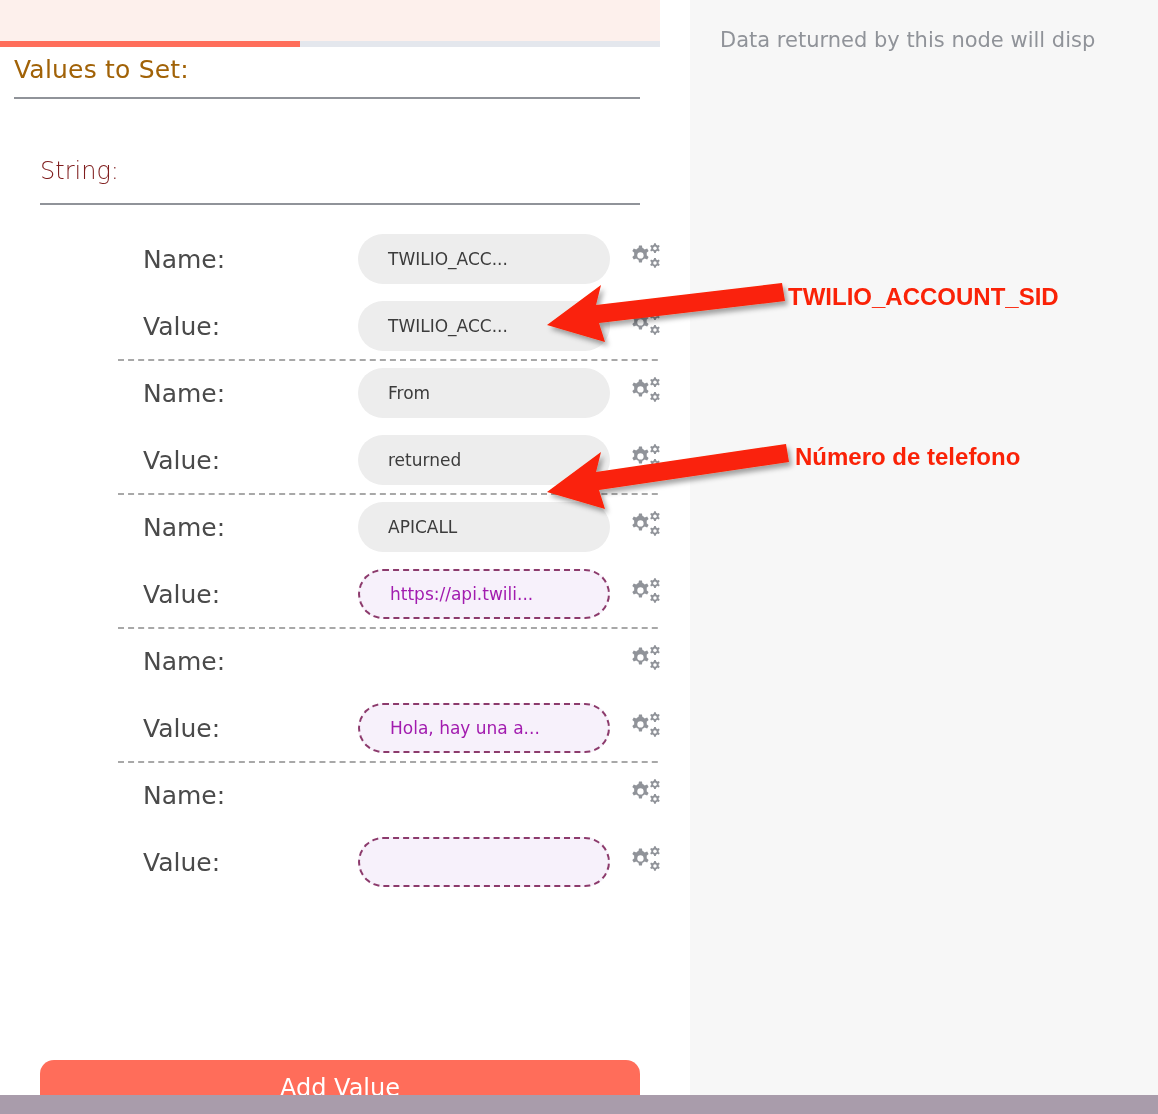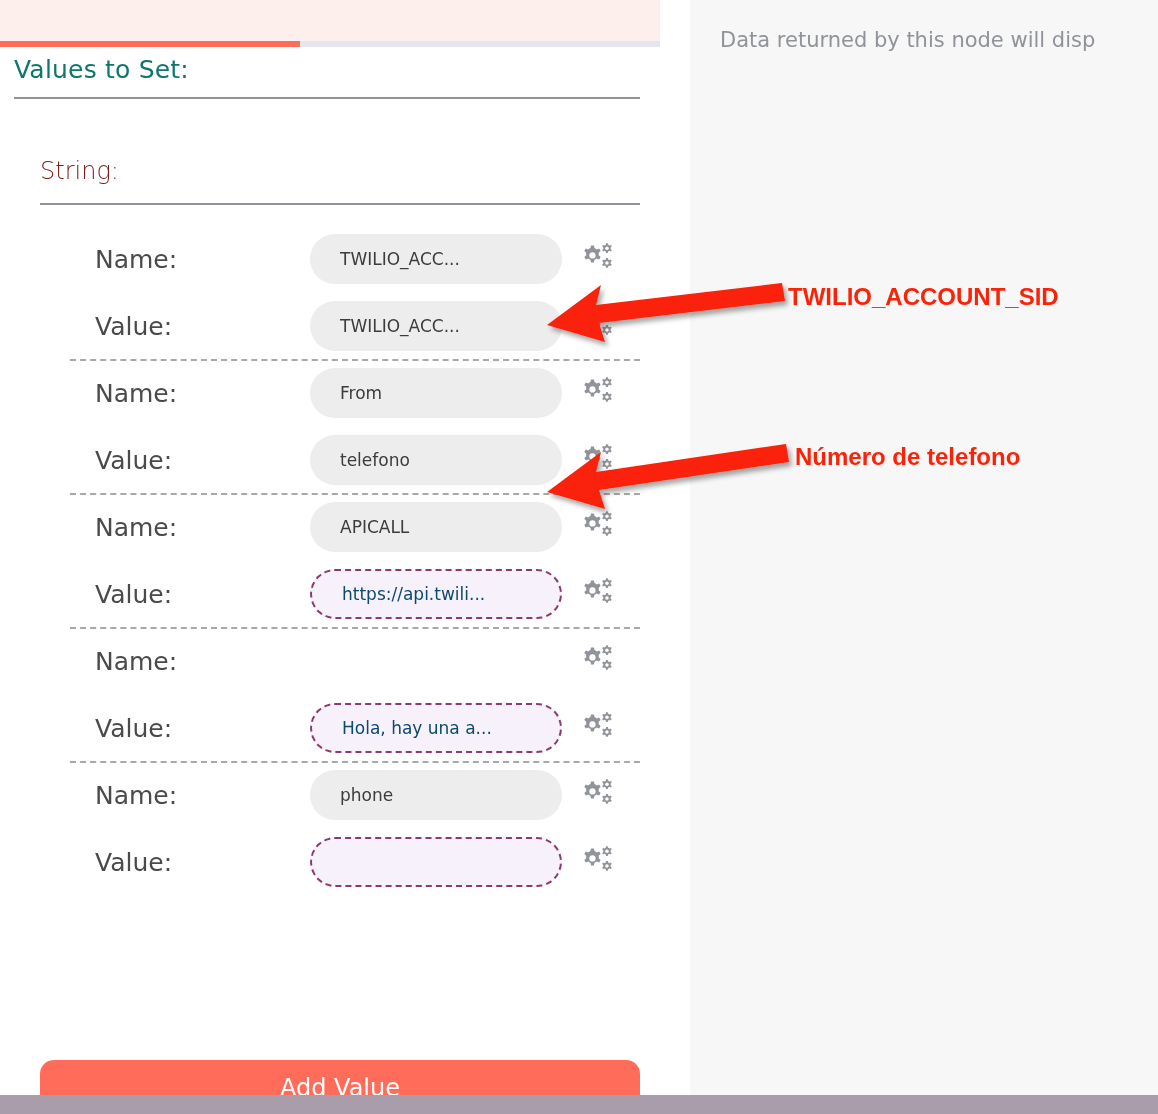--- a/index.html
+++ b/index.html
@@ -41,60 +41,60 @@
     background: #e4e7ed;
   }
   .tab-active-underline {
     position: absolute; left: 0; top: 41px; width: 300px; height: 6px;
     background: #ff6d5a;
   }
 
   
   .section-title {
     position: absolute; left: 14px; top: 55px;
-    font-size: 25px; color: #0f766e; letter-spacing: .2px;
+    font-size: 25px; color: #a16207; letter-spacing: .2px;
     white-space: nowrap;
   }
   .section-rule {
     position: absolute; left: 14px; top: 97px; width: 626px; height: 2px;
     background: #909399;
   }
   .subsection-title {
     position: absolute; left: 40px; top: 157px;
     font-size: 24px; color: #7f1d1d; font-weight: 300;
     white-space: nowrap;
   }
   .subsection-rule {
     position: absolute; left: 40px; top: 203px; width: 600px; height: 2px;
     background: #909399;
   }
 
   
   .rows { position: absolute; left: 0; top: 225px; width: 690px; }
-  .pair { position: relative; }
+  .pair { position: relative; margin-left: 48px; }
   .field-row {
     position: relative; height: 67px;
   }
   .field-label {
     position: absolute; left: 95px; top: 50%; transform: translateY(-50%);
     font-size: 25px; color: #4a4a4a; white-space: nowrap;
   }
   .field-box {
     position: absolute; left: 310px; top: 50%; transform: translateY(-50%);
     width: 252px; height: 50px; border-radius: 25px;
     display: flex; align-items: center;
     padding: 0 12px 0 30px;
     background: #ededed;
     font-size: 17px; color: #3c3c3c;
     overflow: hidden; white-space: nowrap;
   }
   .field-box.expr {
     background: #f7f1fb;
     border: 2px dashed #8c3a6c;
-    color: #0c4a6e;
+    color: #a21caf;
   }
   .gear {
     position: absolute; left: 578px; top: 50%; transform: translateY(-50%);
     width: 38px; height: 38px;
   }
   .gear svg { display: block; width: 38px; height: 38px; }
   .row-sep {
     position: absolute; left: 70px; width: 570px; height: 0;
     border-top: 2px dashed #a8a8a8;
   }
@@ -206,21 +206,21 @@
                   <path d="M28.1 3.2 l1.7 0 l0.33 1.5 a3.9 3.9 0 0 1 1.3 0.75 l1.45-0.55 l0.85 1.47 l-1.14 1.02 a3.9 3.9 0 0 1 0 1.5 l1.14 1.02 l-0.85 1.47 l-1.45-0.55 a3.9 3.9 0 0 1-1.3 0.75 l-0.33 1.5 l-1.7 0 l-0.33-1.5 a3.9 3.9 0 0 1-1.3-0.75 l-1.45 0.55 l-0.85-1.47 l1.14-1.02 a3.9 3.9 0 0 1 0-1.5 l-1.14-1.02 l0.85-1.47 l1.45 0.55 a3.9 3.9 0 0 1 1.3-0.75 z"></path>
                   <circle cx="28.95" cy="8.35" r="1.75" fill="#ffffff"></circle>
                   <path d="M28.1 17.9 l1.7 0 l0.33 1.5 a3.9 3.9 0 0 1 1.3 0.75 l1.45-0.55 l0.85 1.47 l-1.14 1.02 a3.9 3.9 0 0 1 0 1.5 l1.14 1.02 l-0.85 1.47 l-1.45-0.55 a3.9 3.9 0 0 1-1.3 0.75 l-0.33 1.5 l-1.7 0 l-0.33-1.5 a3.9 3.9 0 0 1-1.3-0.75 l-1.45 0.55 l-0.85-1.47 l1.14-1.02 a3.9 3.9 0 0 1 0-1.5 l-1.14-1.02 l0.85-1.47 l1.45 0.55 a3.9 3.9 0 0 1 1.3-0.75 z"></path>
                   <circle cx="28.95" cy="23.05" r="1.75" fill="#ffffff"></circle>
                 </g>
               </svg>
             </div>
           </div>
           <div class="field-row">
             <div class="field-label">Value:</div>
-            <div class="field-box">telefono</div>
+            <div class="field-box">returned</div>
             <div class="gear">
               <svg viewBox="0 0 38 38">
                 <g fill="#909399">
                   <path d="M13 5.5 l2.9 0 l0.55 2.6 a6.6 6.6 0 0 1 2.2 1.28 l2.5-0.95 l1.45 2.5 l-1.95 1.75 a6.6 6.6 0 0 1 0 2.56 l1.95 1.75 l-1.45 2.5 l-2.5-0.95 a6.6 6.6 0 0 1-2.2 1.28 l-0.55 2.6 l-2.9 0 l-0.55-2.6 a6.6 6.6 0 0 1-2.2-1.28 l-2.5 0.95 l-1.45-2.5 l1.95-1.75 a6.6 6.6 0 0 1 0-2.56 l-1.95-1.75 l1.45-2.5 l2.5 0.95 a6.6 6.6 0 0 1 2.2-1.28 z"></path>
                   <circle cx="14.45" cy="15.4" r="3.15" fill="#ffffff"></circle>
                   <path d="M28.1 3.2 l1.7 0 l0.33 1.5 a3.9 3.9 0 0 1 1.3 0.75 l1.45-0.55 l0.85 1.47 l-1.14 1.02 a3.9 3.9 0 0 1 0 1.5 l1.14 1.02 l-0.85 1.47 l-1.45-0.55 a3.9 3.9 0 0 1-1.3 0.75 l-0.33 1.5 l-1.7 0 l-0.33-1.5 a3.9 3.9 0 0 1-1.3-0.75 l-1.45 0.55 l-0.85-1.47 l1.14-1.02 a3.9 3.9 0 0 1 0-1.5 l-1.14-1.02 l0.85-1.47 l1.45 0.55 a3.9 3.9 0 0 1 1.3-0.75 z"></path>
                   <circle cx="28.95" cy="8.35" r="1.75" fill="#ffffff"></circle>
                   <path d="M28.1 17.9 l1.7 0 l0.33 1.5 a3.9 3.9 0 0 1 1.3 0.75 l1.45-0.55 l0.85 1.47 l-1.14 1.02 a3.9 3.9 0 0 1 0 1.5 l1.14 1.02 l-0.85 1.47 l-1.45-0.55 a3.9 3.9 0 0 1-1.3 0.75 l-0.33 1.5 l-1.7 0 l-0.33-1.5 a3.9 3.9 0 0 1-1.3-0.75 l-1.45 0.55 l-0.85-1.47 l1.14-1.02 a3.9 3.9 0 0 1 0-1.5 l-1.14-1.02 l0.85-1.47 l1.45 0.55 a3.9 3.9 0 0 1 1.3-0.75 z"></path>
                   <circle cx="28.95" cy="23.05" r="1.75" fill="#ffffff"></circle>
                 </g>
@@ -294,21 +294,20 @@
                   <circle cx="28.95" cy="23.05" r="1.75" fill="#ffffff"></circle>
                 </g>
               </svg>
             </div>
           </div>
           <div class="row-sep"></div>
         </div>
         <div class="pair">
           <div class="field-row">
             <div class="field-label">Name:</div>
-            <div class="field-box">phone</div>
             <div class="gear">
               <svg viewBox="0 0 38 38">
                 <g fill="#909399">
                   <path d="M13 5.5 l2.9 0 l0.55 2.6 a6.6 6.6 0 0 1 2.2 1.28 l2.5-0.95 l1.45 2.5 l-1.95 1.75 a6.6 6.6 0 0 1 0 2.56 l1.95 1.75 l-1.45 2.5 l-2.5-0.95 a6.6 6.6 0 0 1-2.2 1.28 l-0.55 2.6 l-2.9 0 l-0.55-2.6 a6.6 6.6 0 0 1-2.2-1.28 l-2.5 0.95 l-1.45-2.5 l1.95-1.75 a6.6 6.6 0 0 1 0-2.56 l-1.95-1.75 l1.45-2.5 l2.5 0.95 a6.6 6.6 0 0 1 2.2-1.28 z"></path>
                   <circle cx="14.45" cy="15.4" r="3.15" fill="#ffffff"></circle>
                   <path d="M28.1 3.2 l1.7 0 l0.33 1.5 a3.9 3.9 0 0 1 1.3 0.75 l1.45-0.55 l0.85 1.47 l-1.14 1.02 a3.9 3.9 0 0 1 0 1.5 l1.14 1.02 l-0.85 1.47 l-1.45-0.55 a3.9 3.9 0 0 1-1.3 0.75 l-0.33 1.5 l-1.7 0 l-0.33-1.5 a3.9 3.9 0 0 1-1.3-0.75 l-1.45 0.55 l-0.85-1.47 l1.14-1.02 a3.9 3.9 0 0 1 0-1.5 l-1.14-1.02 l0.85-1.47 l1.45 0.55 a3.9 3.9 0 0 1 1.3-0.75 z"></path>
                   <circle cx="28.95" cy="8.35" r="1.75" fill="#ffffff"></circle>
                   <path d="M28.1 17.9 l1.7 0 l0.33 1.5 a3.9 3.9 0 0 1 1.3 0.75 l1.45-0.55 l0.85 1.47 l-1.14 1.02 a3.9 3.9 0 0 1 0 1.5 l1.14 1.02 l-0.85 1.47 l-1.45-0.55 a3.9 3.9 0 0 1-1.3 0.75 l-0.33 1.5 l-1.7 0 l-0.33-1.5 a3.9 3.9 0 0 1-1.3-0.75 l-1.45 0.55 l-0.85-1.47 l1.14-1.02 a3.9 3.9 0 0 1 0-1.5 l-1.14-1.02 l0.85-1.47 l1.45 0.55 a3.9 3.9 0 0 1 1.3-0.75 z"></path>
                   <circle cx="28.95" cy="23.05" r="1.75" fill="#ffffff"></circle>
                 </g>

